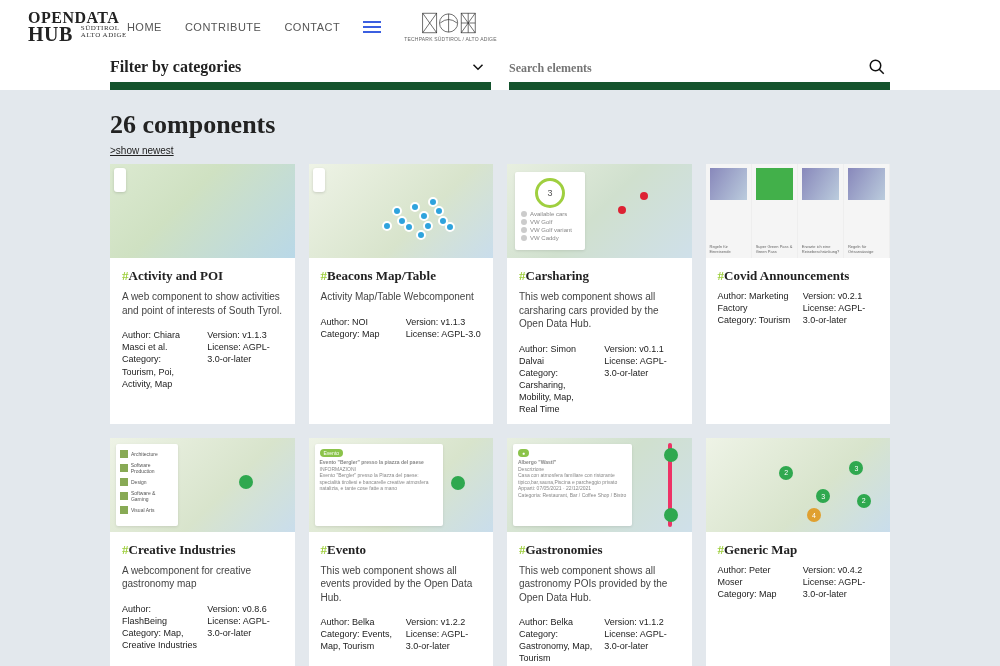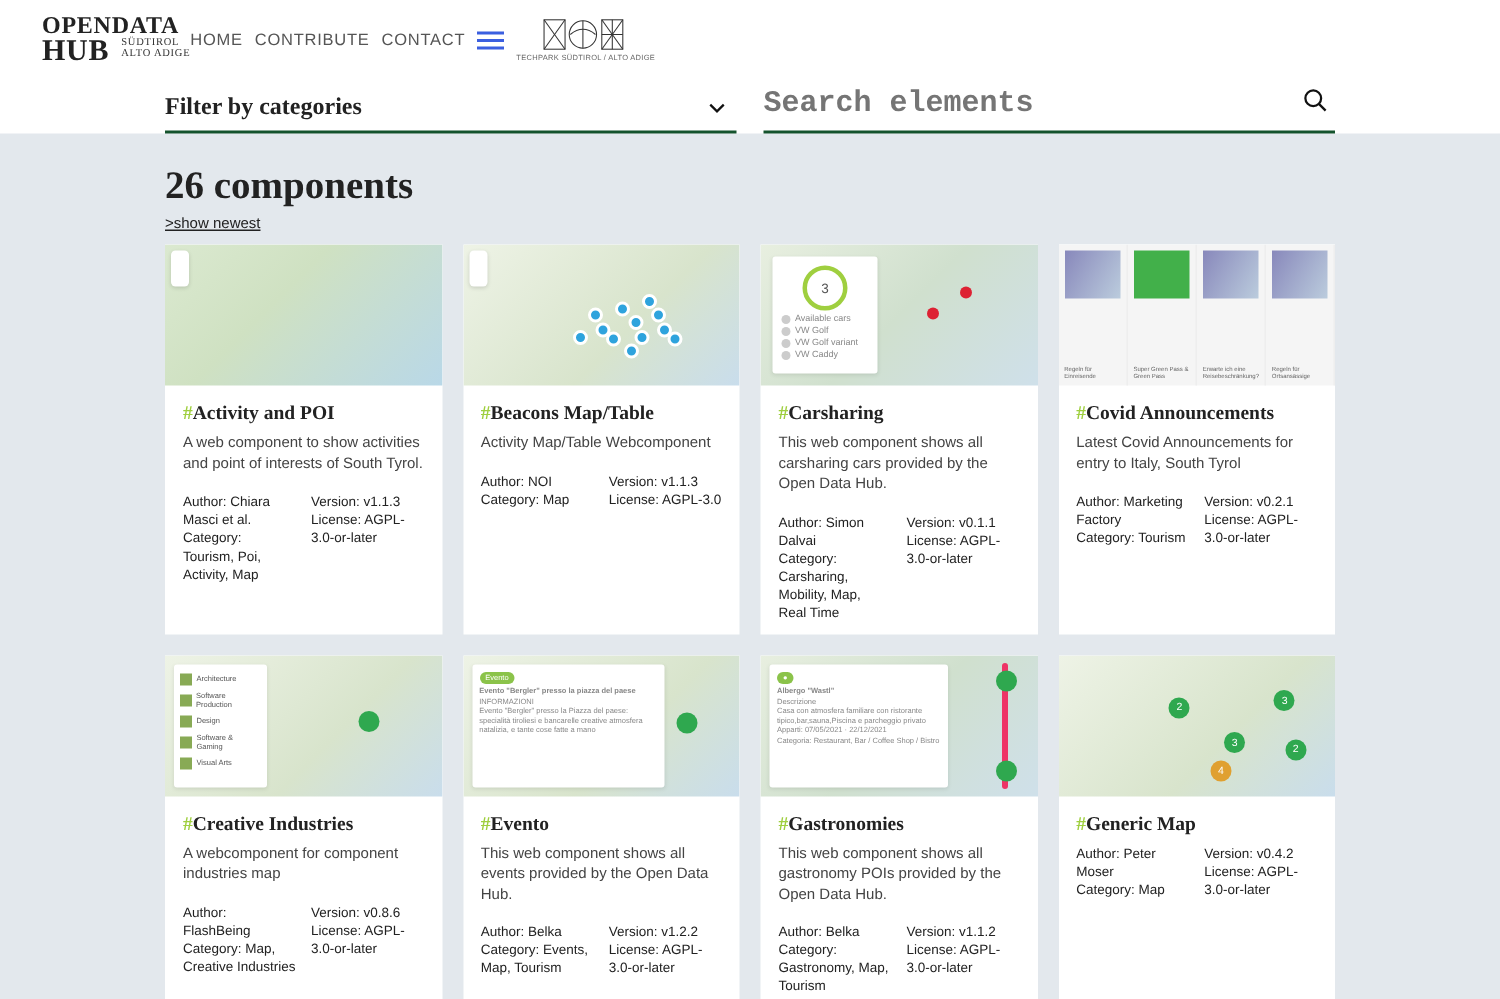--- a/index.html
+++ b/index.html
@@ -2,30 +2,30 @@
 <html><head>
 <meta charset="utf-8">
 <style>
   * { box-sizing: border-box; margin: 0; padding: 0; }
   body { font-family: -apple-system, BlinkMacSystemFont, "Segoe UI", Arial, sans-serif; background: #fff; color: #222; width: 1000px; }
   .topbar { display: flex; align-items: center; justify-content: flex-start; padding: 10px 28px 6px 28px; background: #fff; }
   .logo { font-family: Georgia, serif; line-height: 0.95; }
   .logo .line1 { font-weight: 800; font-size: 16px; letter-spacing: 0.5px; }
   .logo .line2 { font-weight: 800; font-size: 20px; letter-spacing: 0.5px; display: inline-block; }
   .logo .sub { font-size: 7px; font-weight: 400; letter-spacing: 0.5px; display: inline-block; vertical-align: top; margin-left: 4px; line-height: 1; color:#333; }
-  .nav { display: flex; align-items: center; gap: 8px; }
+  .nav { display: flex; align-items: center; gap: 23px; }
   .nav a { text-decoration: none; color: #555; font-size: 11px; letter-spacing: 0.5px; font-weight: 500; }
   .hamburger { display:flex; flex-direction:column; gap:3px; cursor:pointer; }
   .hamburger span { width:18px; height:2px; background:#3b5fe0; }
   .partner-logo { display:flex; flex-direction:column; align-items:center; gap:2px;}
   .partner-logo svg { width:56px; height:22px; }
   .partner-logo .cap { font-size:5px; color:#666; letter-spacing:0.2px;}
   .filters { display:flex; gap: 18px; padding: 0 110px; align-items:flex-end; background:#fff; }
-  .filter, .search { flex:1; border-bottom:2px solid #14532d; padding:8px 4px 6px 0; display:flex; align-items:flex-start; justify-content:space-between; font-family: Georgia, serif; font-weight:600; font-size:16px; }
-  .search input { border:none; outline:none; font-family: Liberation Mono, monospace; font-weight:600; font-size:20px; width:100%; background:transparent; }
+  .filter, .search { flex:1; border-bottom:8px solid #14532d; padding:8px 4px 6px 0; display:flex; align-items:flex-end; justify-content:space-between; font-family: Georgia, serif; font-weight:600; font-size:16px; }
+  .search input { border:none; outline:none; font-family: Liberation Serif, serif; font-weight:600; font-size:12px; width:100%; background:transparent; }
   .search .mag { width:18px; height:18px; flex:0 0 18px; }
   .chevron { width:18px; height:18px; }
   .page { background:#e3e8ed; padding: 20px 110px 40px 110px; min-height: 580px;}
   .counter { font-family: Georgia, serif; font-weight:800; font-size:26px; }
   .shownew { font-size:10px; color:#222; margin-top:2px; margin-bottom:8px; display:inline-block;}
   .grid { display:grid; grid-template-columns: repeat(4, 1fr); gap: 14px; }
   .card { background:#fff; overflow:hidden; display:flex; flex-direction:column; font-size:10px; }
   .thumb { height:94px; background:linear-gradient(135deg,#dbe9d0 0%, #cfe1c2 40%, #b9d8e8 100%); position:relative; }
   .thumb.map2 { background:linear-gradient(135deg,#eef3e6 0%, #d8e4cc 60%, #c9ddec 100%); }
   .thumb.map3 { background:linear-gradient(135deg,#e8efe0 0%, #d0e0ce 50%, #cfe0ea 100%); }
@@ -201,42 +201,41 @@
               <div class="lbl">Erwarte ich eine Reisebeschränkung?</div>
             </div>
           <div class="seg">
               <div class="ph"></div>
               <div class="lbl">Regeln für Ortsansässige</div>
             </div>
         </div>
       </div>
       <div class="body">
         <div class="title"><span class="hash">#</span><span>Covid Announcements</span></div>
-        <div class="desc">Latest Covid Announcements for entry to Italy, South Tyrol</div>
         <div class="meta">
           <div class="col"><span>Author: </span><b>Marketing Factory</b><br><span>Category: </span><b>Tourism</b></div>
           <div class="col"><span>Version: </span><b>v0.2.1</b><br><span>License: </span><b>AGPL-3.0-or-later</b></div>
         </div>
       </div>
     </div>
 
     <div class="card">
       <div class="thumb map2">
         <div class="sidepanel">
           <div class="itm">Architecture</div>
             <div class="itm">Software Production</div>
             <div class="itm">Design</div>
             <div class="itm">Software &amp; Gaming</div>
             <div class="itm">Visual Arts</div>
         </div>
         <div class="gdot" style="left:70%;top:40%"></div>
       </div>
       <div class="body">
         <div class="title"><span class="hash">#</span><span>Creative Industries</span></div>
-        <div class="desc">A webcomponent for component industries map</div>
+        <div class="desc">A webcomponent for creative gastronomy map</div>
         <div class="meta">
           <div class="col"><span>Author: </span><b>FlashBeing</b><br><span>Category: </span><b>Map, Creative Industries</b></div>
           <div class="col"><span>Version: </span><b>v0.8.6</b><br><span>License: </span><b>AGPL-3.0-or-later</b></div>
         </div>
       </div>
     </div>
 
     <div class="card">
       <div class="thumb map2">
         <div class="textpanel">

